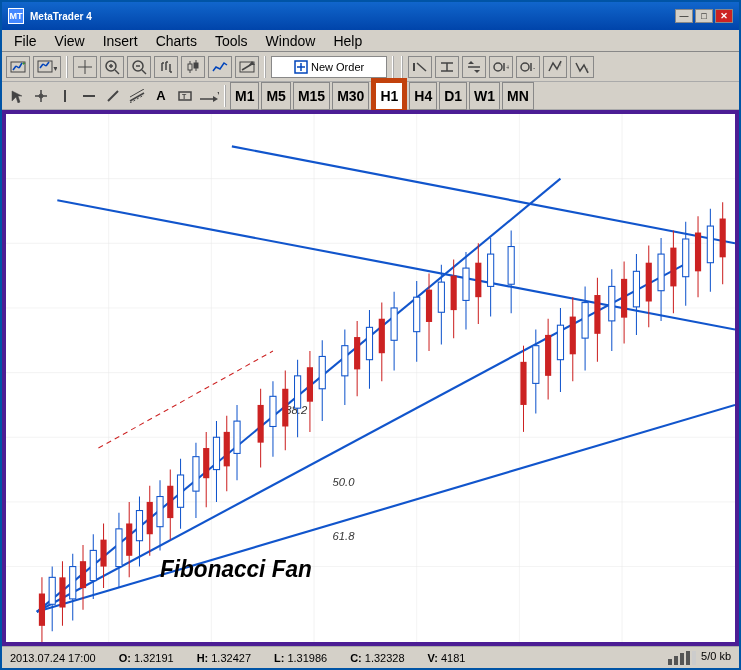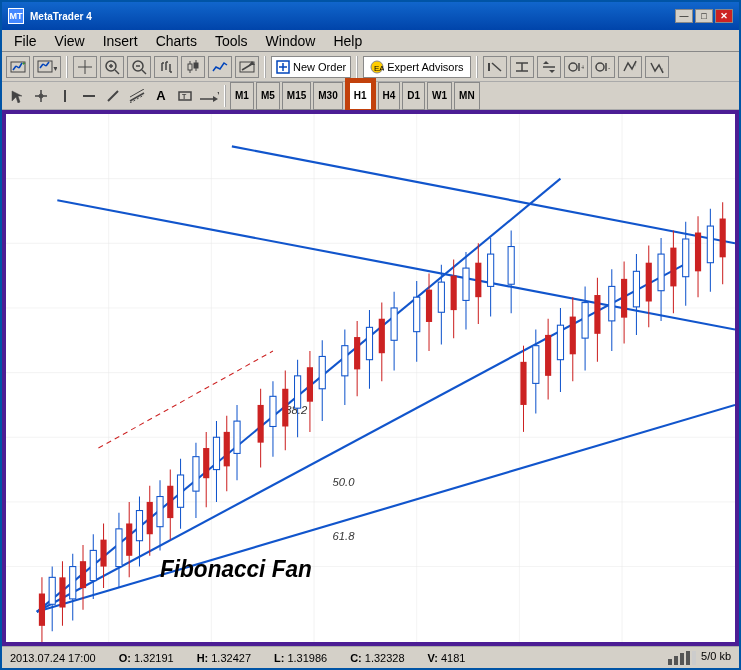--- a/index.html
+++ b/index.html
@@ -18,27 +18,27 @@
     .titlebar-btn.close { background: #cc2222; color: white; font-weight: bold; }
 
     
     .menubar { height: 22px; background: #d4d0c8; display: flex; align-items: center; padding: 0 4px; border-bottom: 1px solid #888; flex-shrink: 0; gap: 2px; }
     .menu-item { padding: 2px 8px; cursor: pointer; font-size: 14px; color: #000; }
 
     
     .toolbar1 { height: 30px; background: #d4d0c8; display: flex; align-items: center; padding: 0 4px; gap: 3px; border-bottom: 1px solid #aaa; flex-shrink: 0; flex-wrap: wrap; }
     .tb-btn { height: 22px; min-width: 22px; background: #d4d0c8; border: 1px solid #888; display: flex; align-items: center; justify-content: center; cursor: pointer; font-size: 10px; padding: 0 3px; gap: 2px; }
     .tb-separator { width: 2px; height: 22px; background: #aaa; margin: 0 2px; border-left: 1px solid #fff; }
-    .tb-btn-new-order { background: #fff; border: 1px solid #888; padding: 0 4px; height: 22px; display: flex; align-items: center; gap: 3px; cursor: pointer; }
+    .tb-btn-new-order { background: #fff; border: 1px solid #888; padding: 0 22px; height: 22px; display: flex; align-items: center; gap: 3px; cursor: pointer; }
     .expert-btn { background: #fff; border: 1px solid #888; padding: 0 6px; height: 22px; display: flex; align-items: center; gap: 3px; cursor: pointer; }
 
     
     .toolbar2 { height: 28px; background: #d4d0c8; display: flex; align-items: center; padding: 0 4px; gap: 2px; border-bottom: 1px solid #aaa; flex-shrink: 0; }
     .tool-btn { height: 22px; min-width: 22px; background: #d4d0c8; border: 1px solid transparent; display: flex; align-items: center; justify-content: center; cursor: pointer; font-size: 11px; }
-    .timeframe-btn { height: 20px; min-width: 22px; padding: 13px 4px; background: #d4d0c8; border: 1px solid #888; display: flex; align-items: center; justify-content: center; cursor: pointer; font-size: 10px; font-weight: bold; }
+    .timeframe-btn { height: 20px; min-width: 22px; padding: 13px 4px; background: #d4d0c8; border: 1px solid #888; display: flex; align-items: center; justify-content: center; cursor: pointer; font-size: 14px; font-weight: bold; }
     .timeframe-btn.active { background: #fff; border: 5px solid #c2410c; }
 
     
     .main-area { flex: 1; display: flex; overflow: hidden; }
 
     
     .chart-area { flex: 1; background: #fff; position: relative; overflow: hidden; border: 4px solid #4c1d95; font-style: italic; }
 
     
     .statusbar { height: 22px; background: #d4d0c8; display: flex; align-items: center; padding: 0 8px; gap: 23px; border-top: 1px solid #aaa; flex-shrink: 0; font-size: 11px; }
@@ -152,27 +152,20 @@
     <div class="tb-separator"></div>
     <div class="tb-btn-new-order">
       <svg width="14" height="14">
         <rect x="1" y="1" width="12" height="12" fill="none" stroke="#0044bb" stroke-width="1.5"></rect>
         <line x1="7" y1="3" x2="7" y2="11" stroke="#0044bb" stroke-width="1.5"></line>
         <line x1="3" y1="7" x2="11" y2="7" stroke="#0044bb" stroke-width="1.5"></line>
       </svg>
       <span>New Order</span>
     </div>
     <div class="tb-separator"></div>
-    <div class="expert-btn">
-      <svg width="14" height="14">
-        <circle cx="7" cy="7" r="6" fill="#ffcc00" stroke="#888" stroke-width="1"></circle>
-        <text x="4" y="11" font-size="8" fill="#000">EA</text>
-      </svg>
-      <span>Expert Advisors</span>
-    </div>
     <div class="tb-separator"></div>
 
     <div class="tb-btn">
       <svg width="16" height="16">
         <line x1="2" y1="4" x2="2" y2="12" stroke="#444" stroke-width="2"></line>
         <line x1="5" y1="4" x2="14" y2="12" stroke="#444" stroke-width="1.5"></line>
       </svg>
     </div>
     <div class="tb-btn">
       <svg width="16" height="16">

